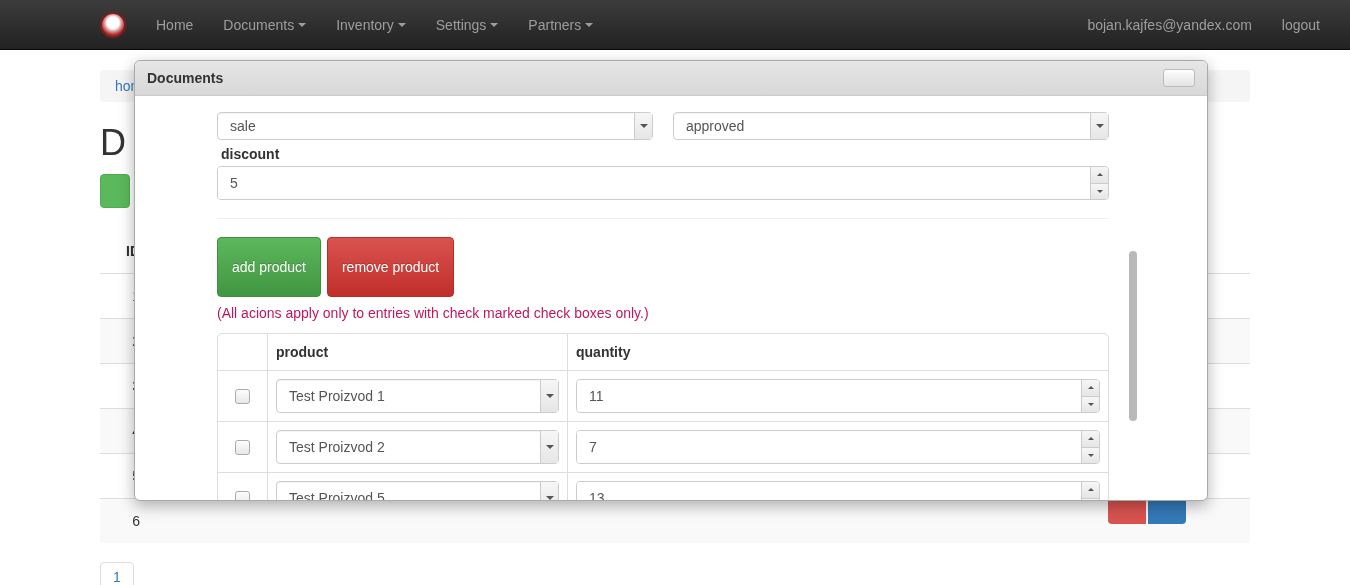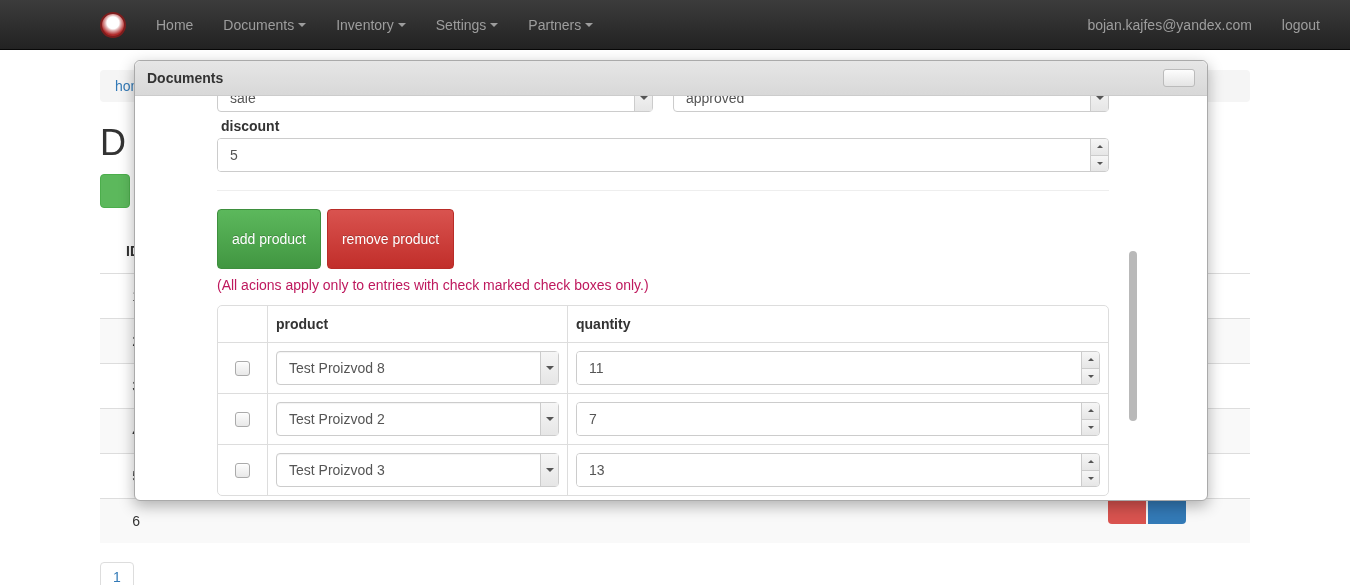--- a/index.html
+++ b/index.html
@@ -205,21 +205,21 @@
   position: absolute; right: 70px; top: 155px; width: 8px; height: 170px;
   background: #b9b9b9; border-radius: 4px;
 }
 
 
 .top-selects-wrap {
   margin-top: -12px;
   display: flex; gap: 20px;
 }
 .top-selects-wrap .select-ui { height: 28px; }
-.top-selects-wrap .half { flex: 1; }
+.top-selects-wrap .half { flex: 1; margin-top: 28px; }
 </style>
 </head>
 <body>
 
 <div class="navbar">
   <div class="brand"></div>
   <div class="nav-item">Home</div>
   <div class="nav-item">
     <span>Documents</span>
     <span class="caret"></span>
@@ -327,21 +327,21 @@
         <div class="pcell c-prod">product</div>
         <div class="pcell c-qty">quantity</div>
       </div>
 
       <div class="prow">
         <div class="pcell c-check">
             <div class="cbx"></div>
           </div>
         <div class="pcell c-prod">
           <div class="select-ui">
-            <span class="select-text">Test Proizvod 8</span>
+            <span class="select-text">Test Proizvod 1</span>
             <span class="select-btn"></span>
           </div>
         </div>
         <div class="pcell c-qty">
           <div class="spinner">
             <input value="11" style="">
             <div class="spin-btns">
               <div class="up"></div>
               <div class="down"></div>
             </div>
@@ -369,21 +369,21 @@
           </div>
         </div>
       </div>
 
       <div class="prow">
         <div class="pcell c-check">
             <div class="cbx"></div>
           </div>
         <div class="pcell c-prod">
           <div class="select-ui">
-            <span class="select-text">Test Proizvod 3</span>
+            <span class="select-text">Test Proizvod 5</span>
             <span class="select-btn"></span>
           </div>
         </div>
         <div class="pcell c-qty">
           <div class="spinner">
             <input value="13" style="">
             <div class="spin-btns">
               <div class="up"></div>
               <div class="down"></div>
             </div>

